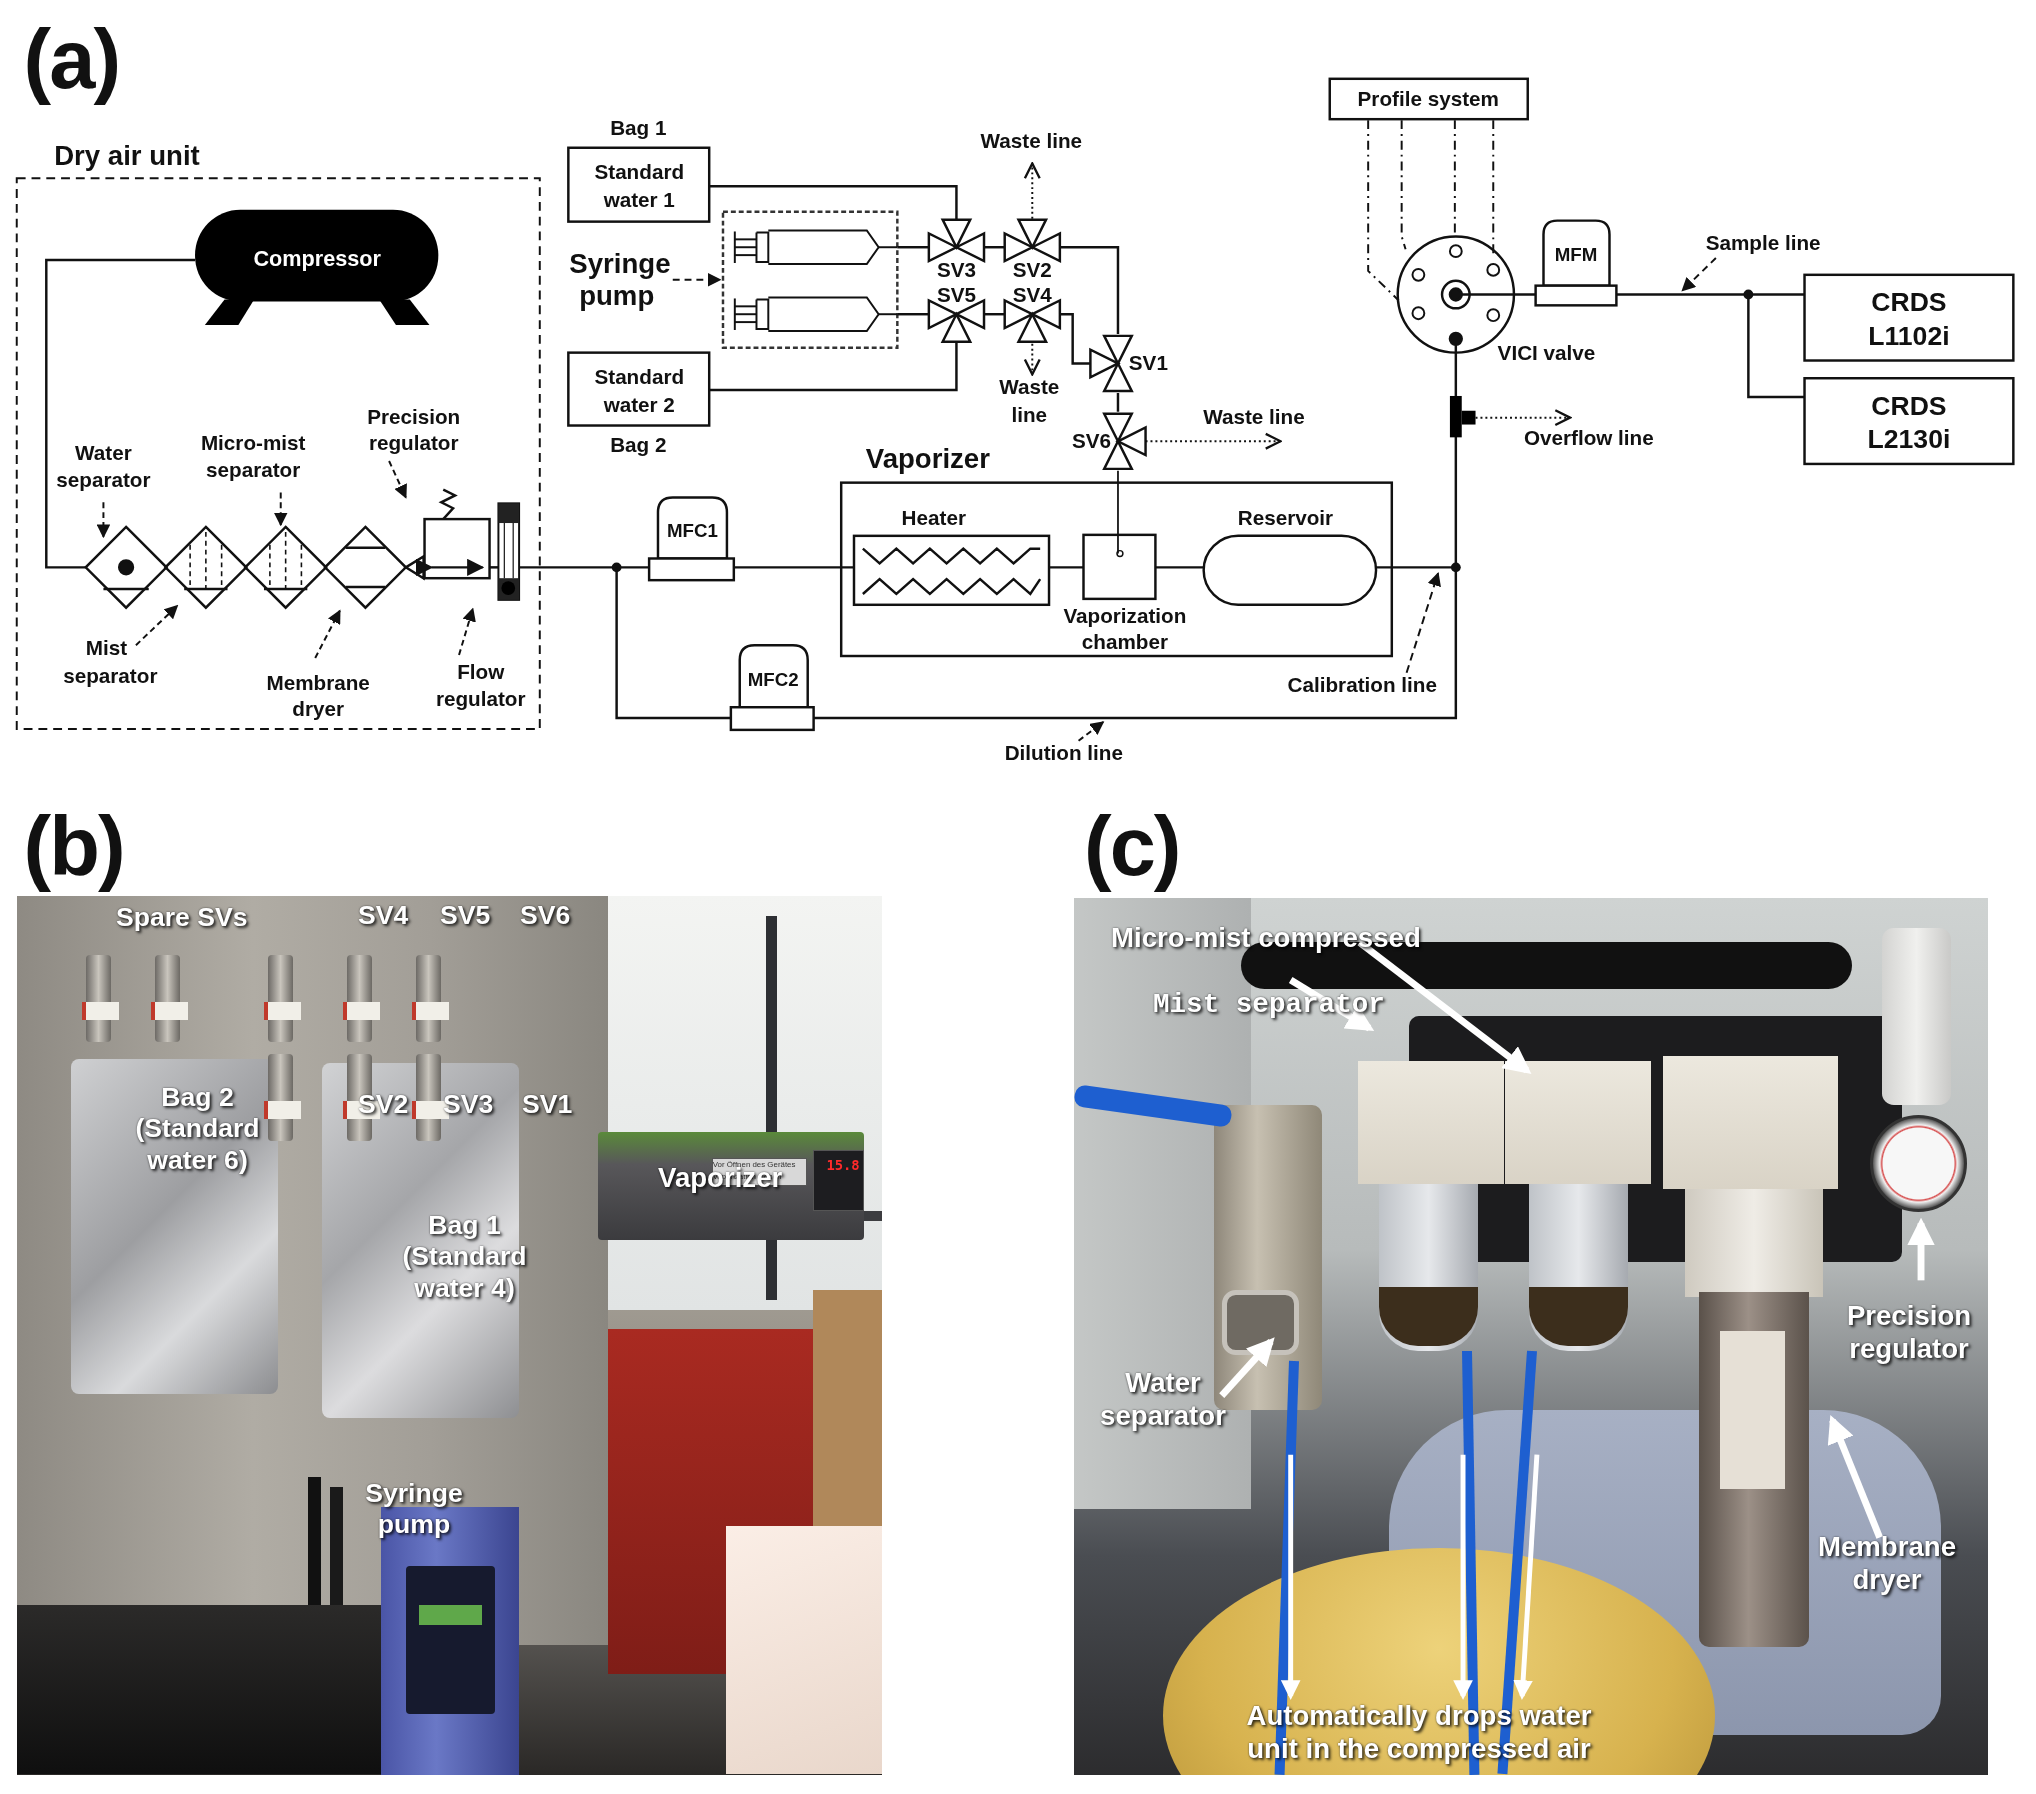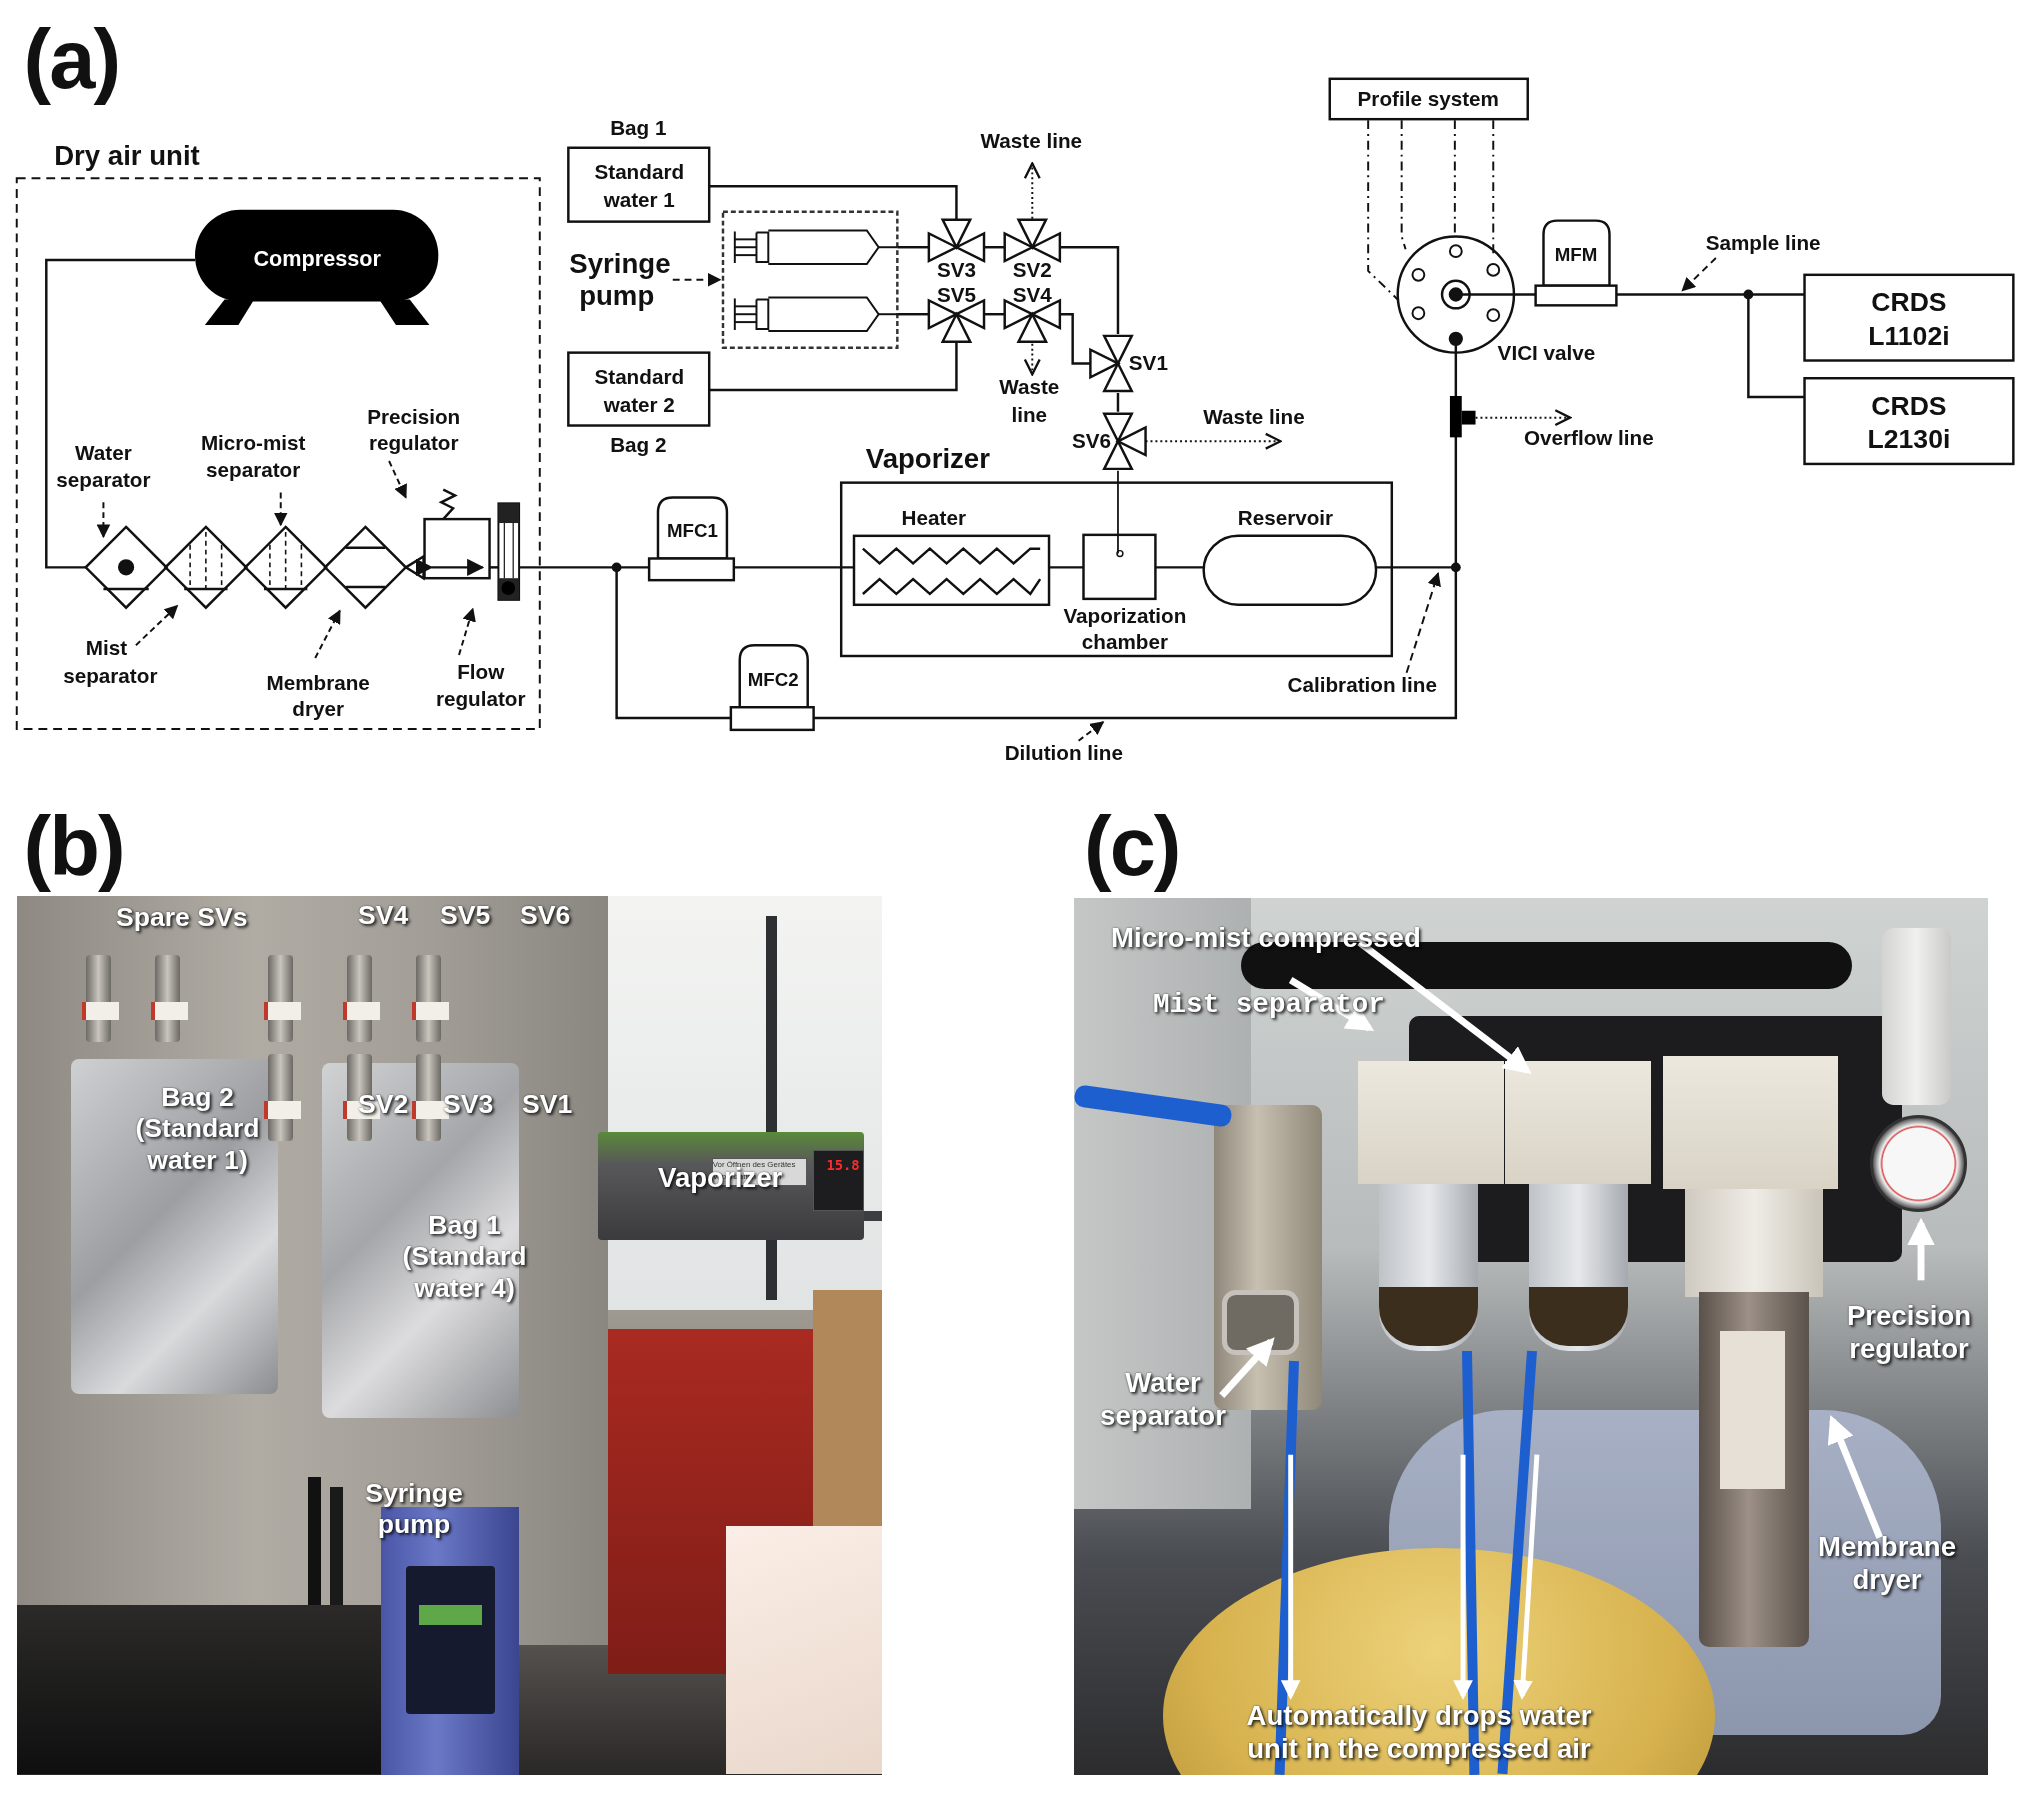--- a/index.html
+++ b/index.html
@@ -363,21 +363,21 @@
 <div class="ann" style="left:116px;top:902px;font-size:26.6px;">Spare SVs</div>
 <div class="ann" style="left:358px;top:900px;font-size:26.6px;">SV4</div>
 <div class="ann" style="left:440px;top:900px;font-size:26.6px;">SV5</div>
 <div class="ann" style="left:520px;top:900px;font-size:26.6px;">SV6</div>
 <div class="ann" style="left:358px;top:1089px;font-size:26.6px;">SV2</div>
 <div class="ann" style="left:443px;top:1089px;font-size:26.6px;">SV3</div>
 <div class="ann" style="left:522px;top:1089px;font-size:26.6px;">SV1</div>
 <div class="ann" style="left:99px;top:1082px;width:197px;font-size:26.6px;">
   <div>Bag 2</div>
   <div>(Standard</div>
-  <div>water 1)</div>
+  <div>water 6)</div>
 </div>
 <div class="ann" style="left:366px;top:1210px;width:197px;font-size:26.6px;">
   <div>Bag 1</div>
   <div>(Standard</div>
   <div>water 4)</div>
 </div>
 <div class="ann" style="left:658px;top:1162px;font-size:27.6px;">Vaporizer</div>
 <div class="ann" style="left:350px;top:1478px;width:128px;font-size:26.6px;">
   <div>Syringe</div>
   <div>pump</div>

